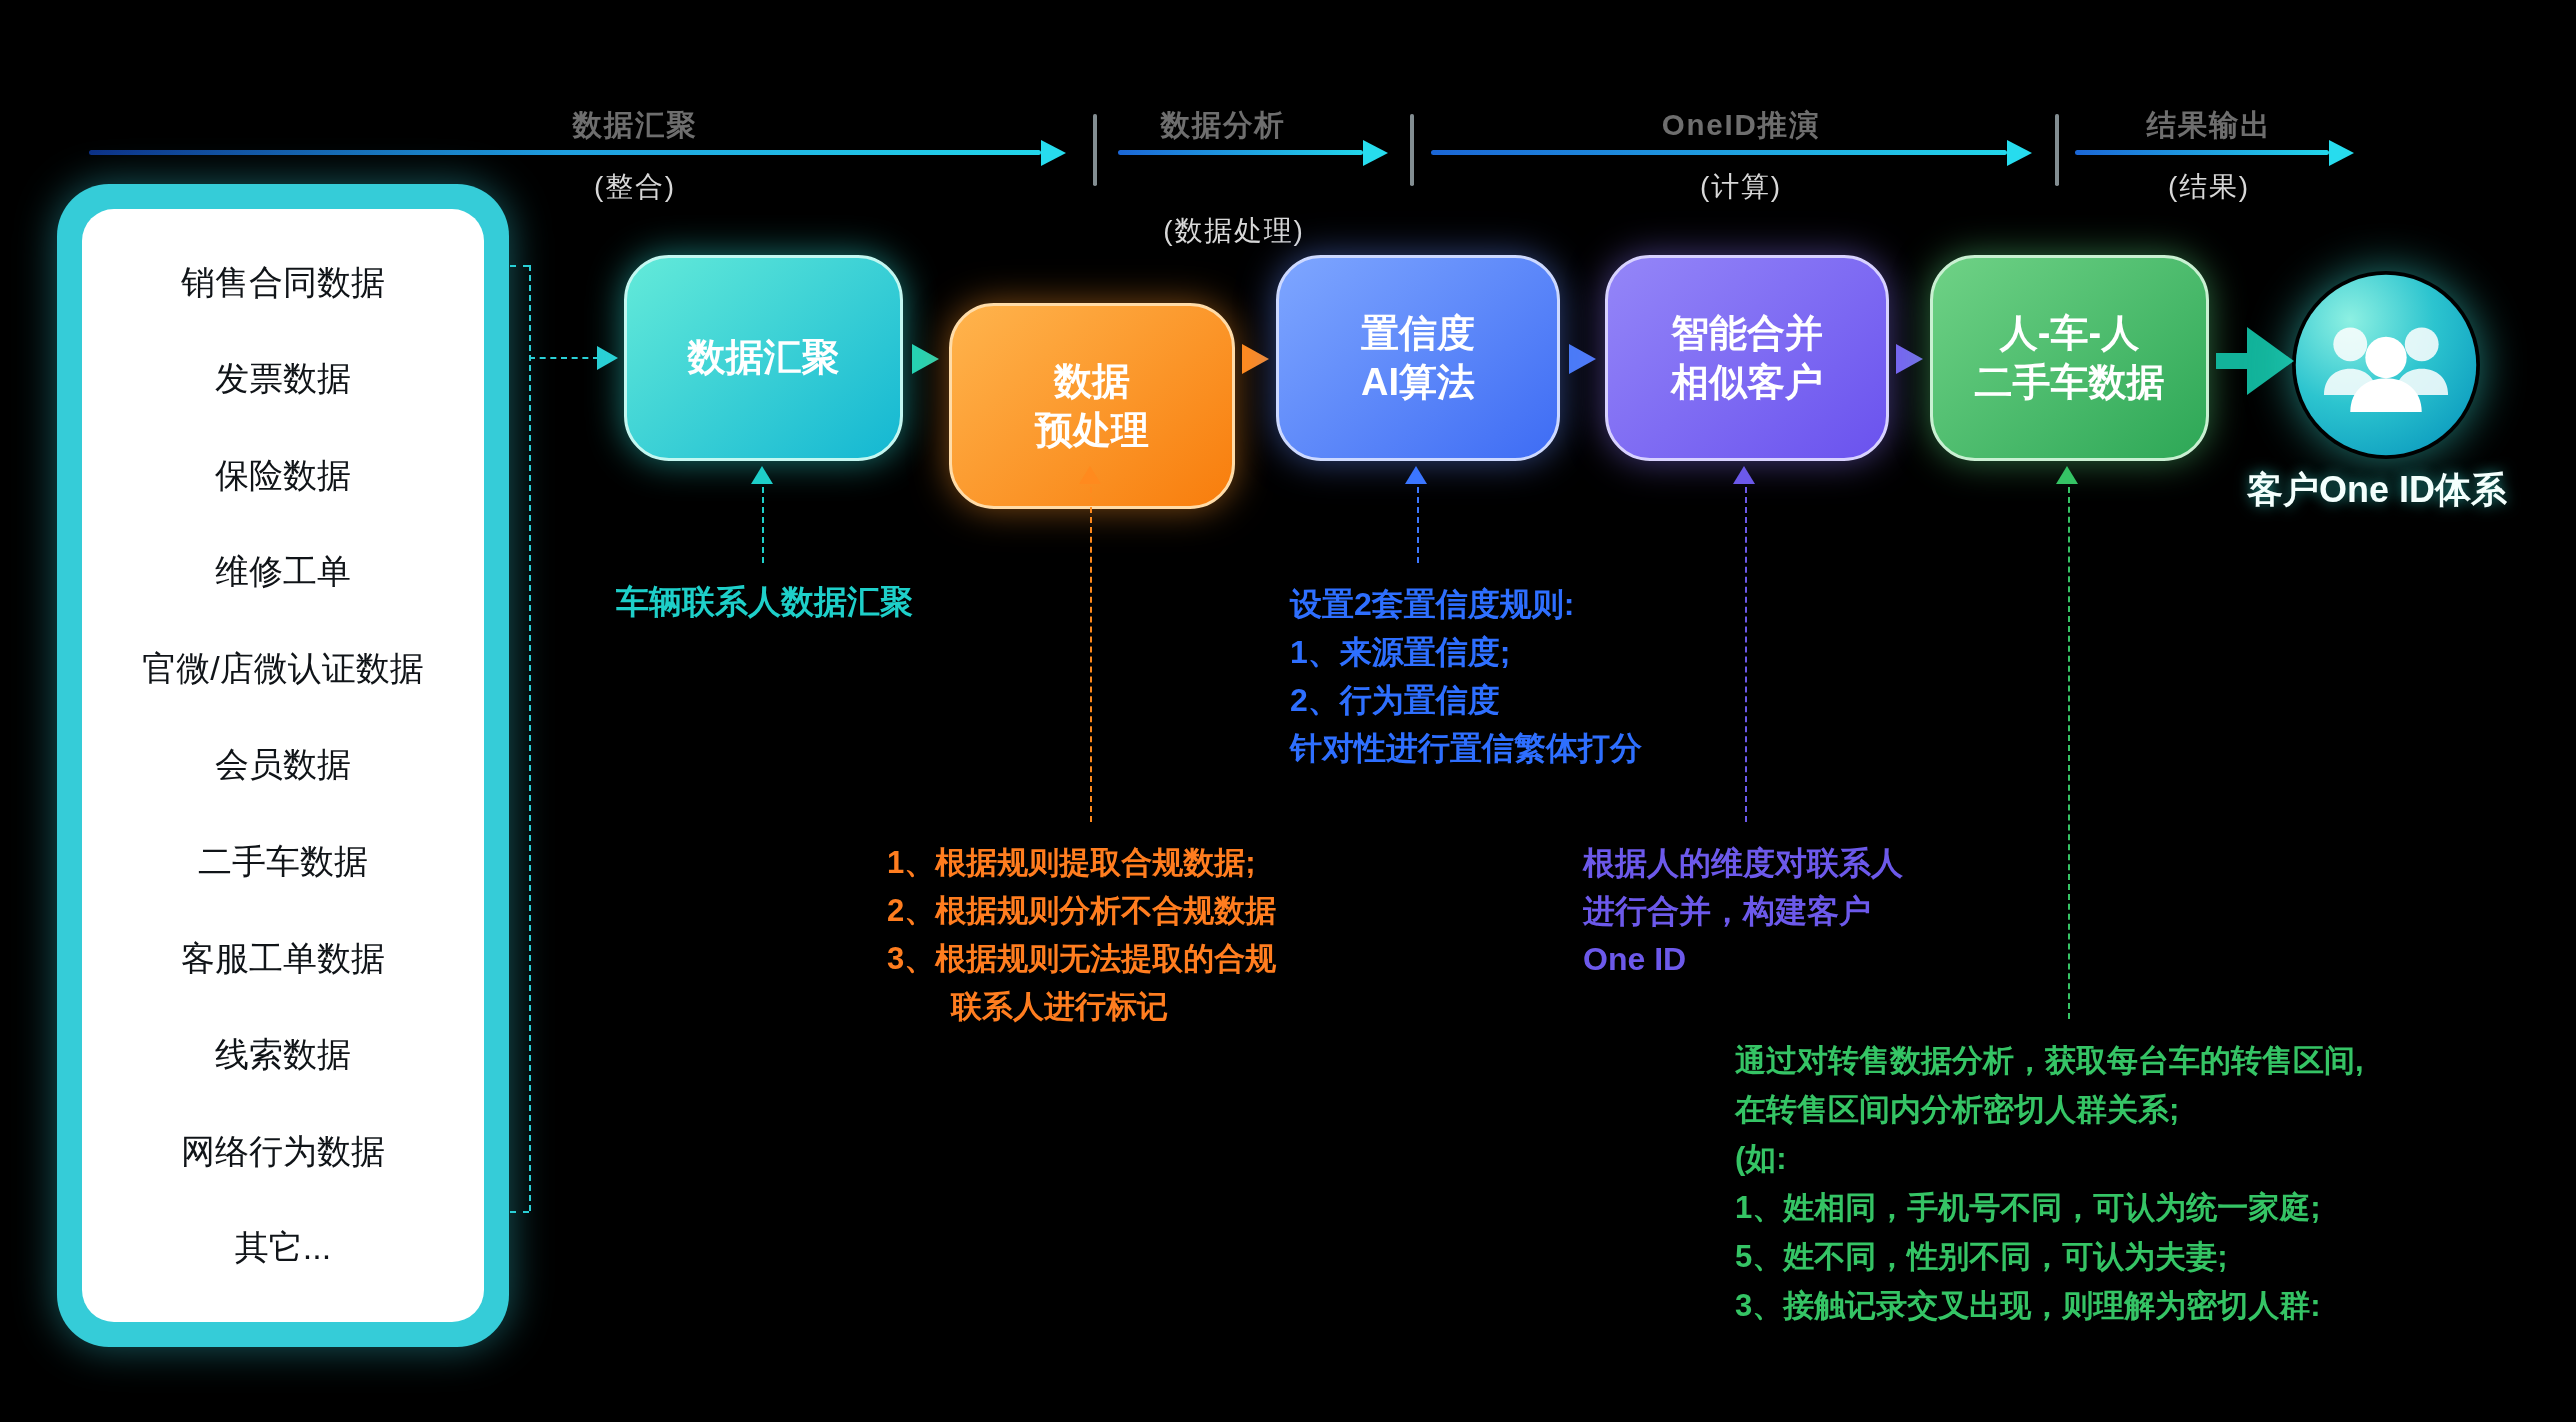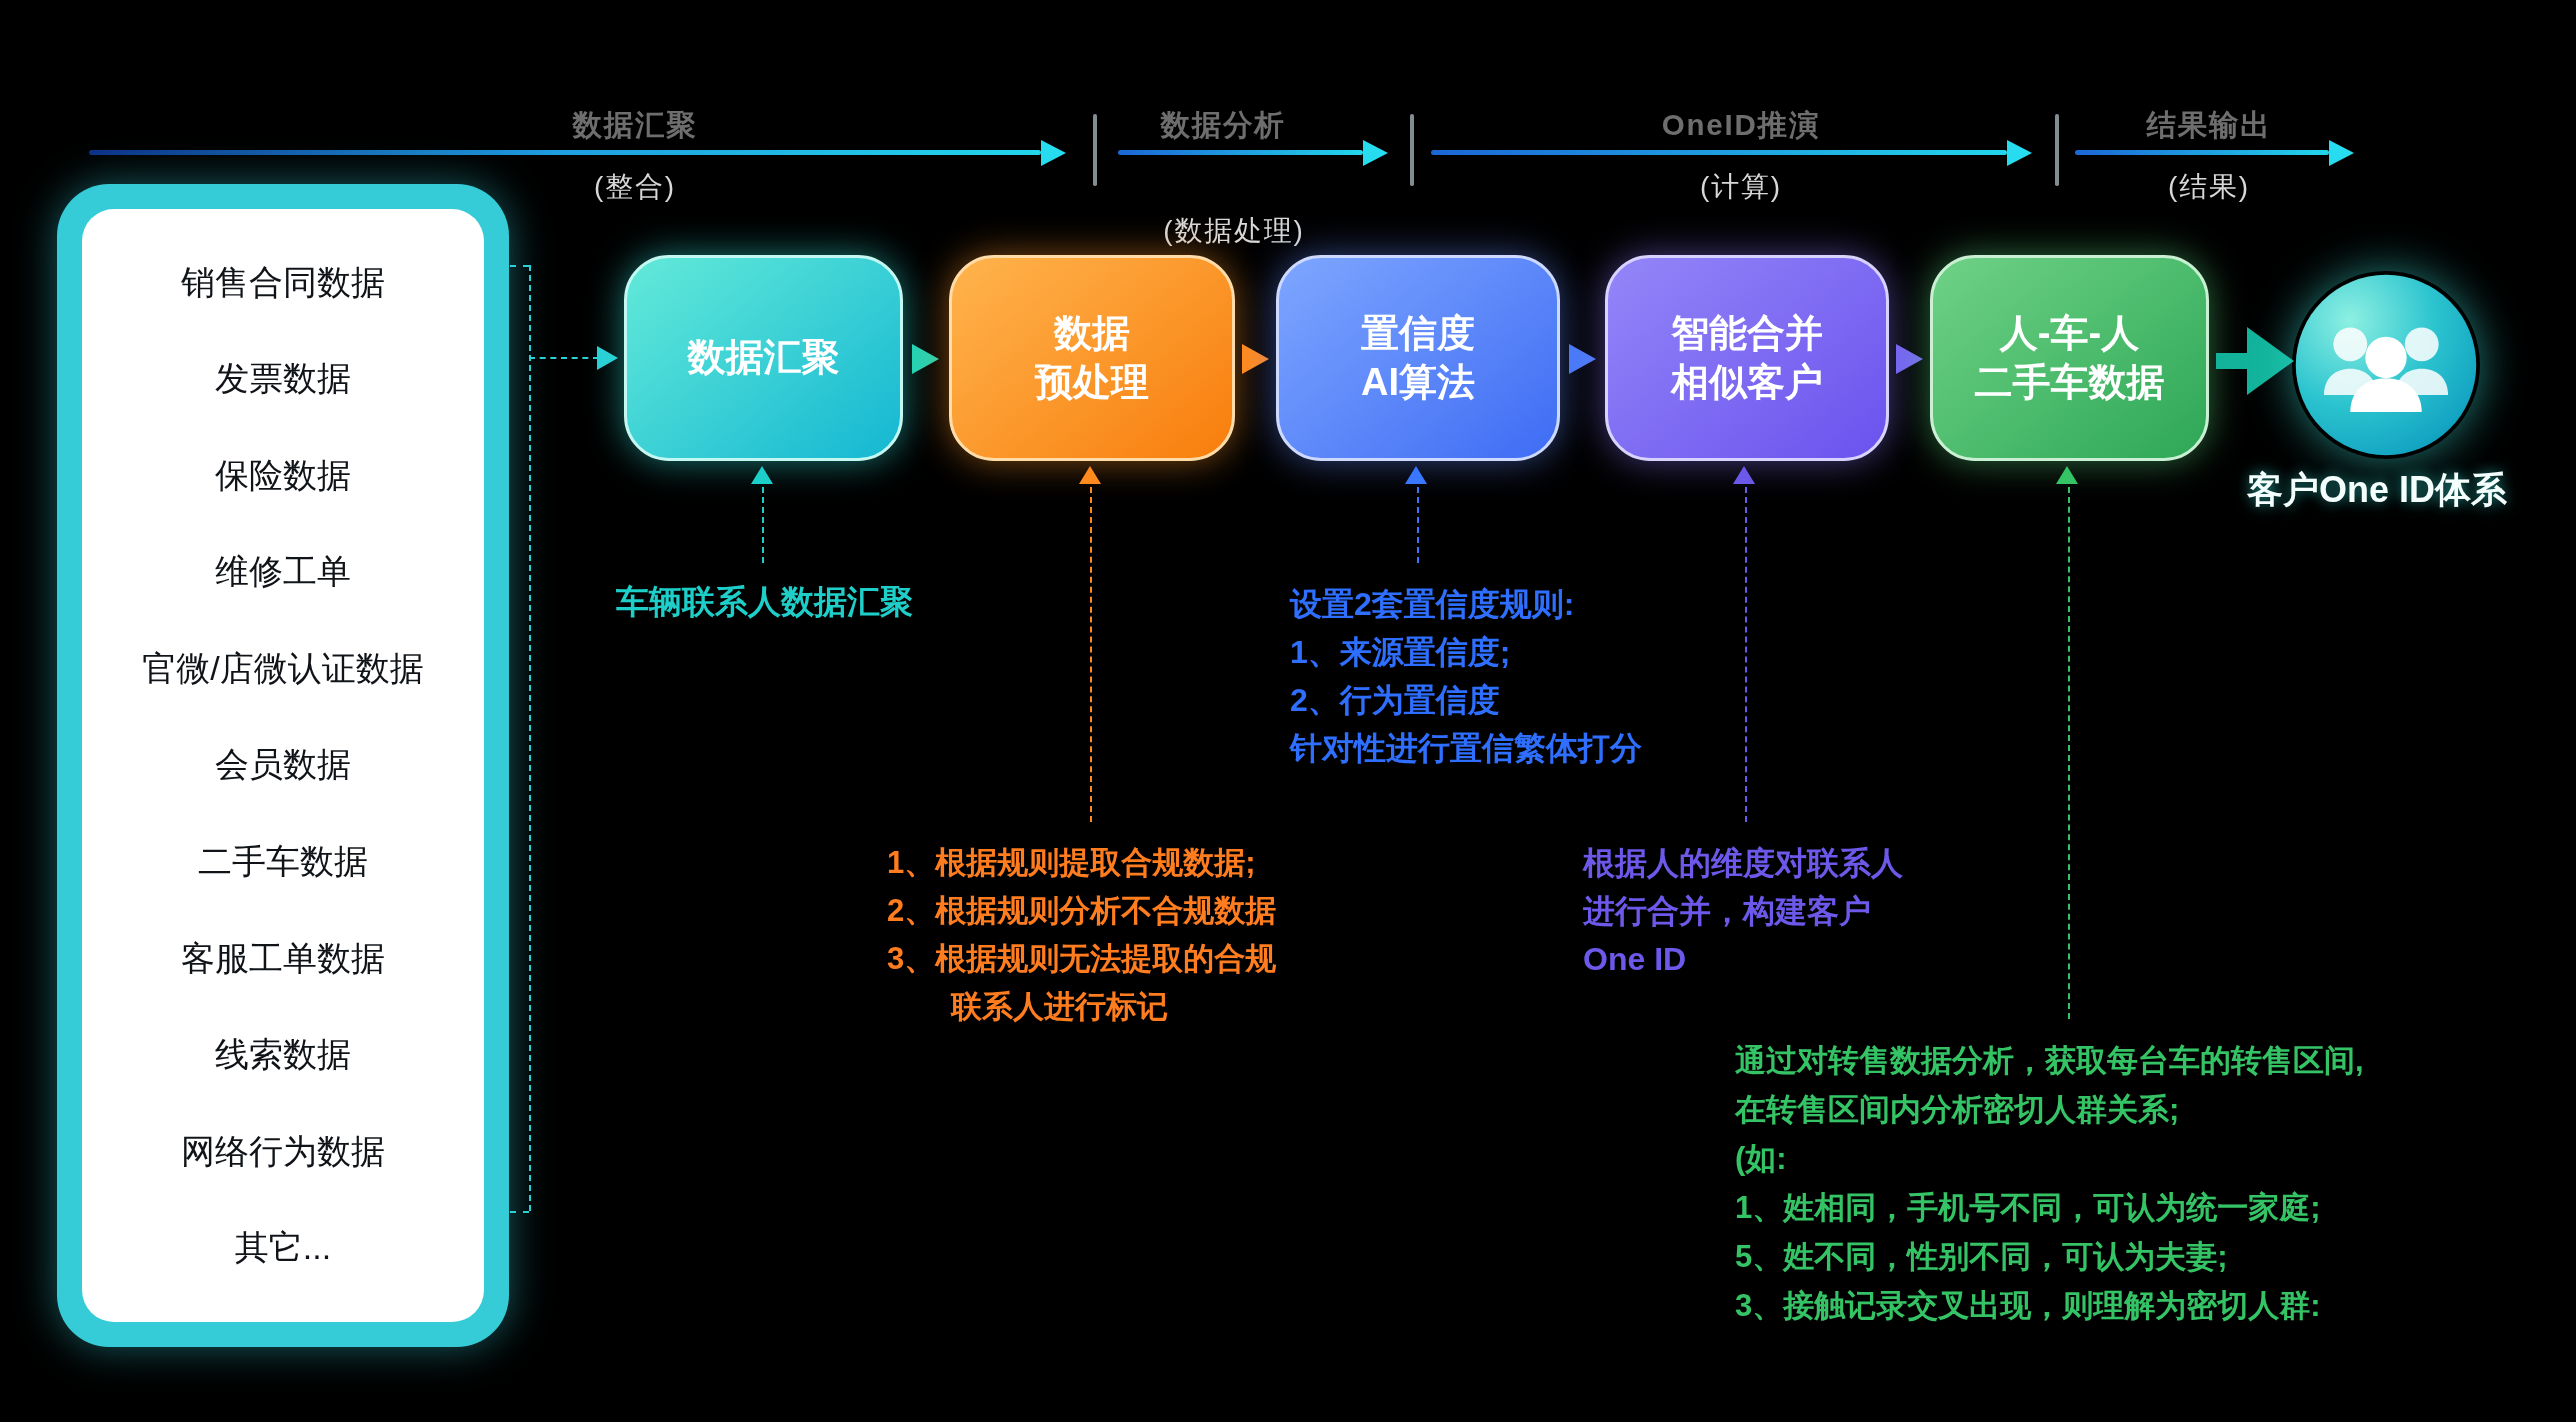--- a/index.html
+++ b/index.html
@@ -24,21 +24,21 @@
   
   .dash-v{position:absolute;width:0;border-left:2.7px dashed #2ad0d6;}
   .dash-h{position:absolute;height:0;border-top:2.7px dashed #2ad0d6;}
   .right-head{position:absolute;width:0;height:0;border-top:12.5px solid transparent;border-bottom:12.5px solid transparent;border-left:21.5px solid #2ad0d6;}
   .up-head{position:absolute;width:0;height:0;border-left:11.6px solid transparent;border-right:11.6px solid transparent;}
 
   
   .step{position:absolute;top:255px;height:206px;border-radius:45px;display:flex;flex-direction:column;
         justify-content:center;align-items:center;color:#fff;font-weight:700;font-size:38px;line-height:1.3;text-align:center;box-sizing:border-box;}
   .s1{background:linear-gradient(140deg,#63ead9,#14b7d2);border:3.6px solid #c3f7f1;box-shadow:0 0 36px rgba(46,220,214,.55);}
-  .s2{background:linear-gradient(140deg,#ffb44d,#f87d0c);border:3.6px solid #ffdca8;box-shadow:0 0 36px rgba(255,150,40,.5);}
+  .s2{background:linear-gradient(140deg,#ffb44d,#f87d0c);border:3.6px solid #ffdca8;box-shadow:0 0 36px rgba(255,150,40,.5);margin-top:48px;}
   .s3{background:linear-gradient(140deg,#7ea6ff,#3e6cf4);border:3.6px solid #cdd9ff;box-shadow:0 0 36px rgba(100,140,255,.5);}
   .s4{background:linear-gradient(140deg,#9486f8,#6a52ee);border:3.6px solid #d8d2ff;box-shadow:0 0 36px rgba(140,120,255,.5);}
   .s5{background:linear-gradient(140deg,#6fd286,#2da756);border:3.6px solid #c9f0d2;box-shadow:0 0 36px rgba(90,215,130,.5);}
 
   .flow-arrow{position:absolute;top:344px;width:0;height:0;border-top:15px solid transparent;border-bottom:15px solid transparent;}
   .fa1{border-left:27px solid #24d3b4;}
   .fa2{border-left:27px solid #ff8a1e;}
   .fa3{border-left:27px solid #4a7bf7;}
   .fa4{border-left:27px solid #7766f2;}
 

